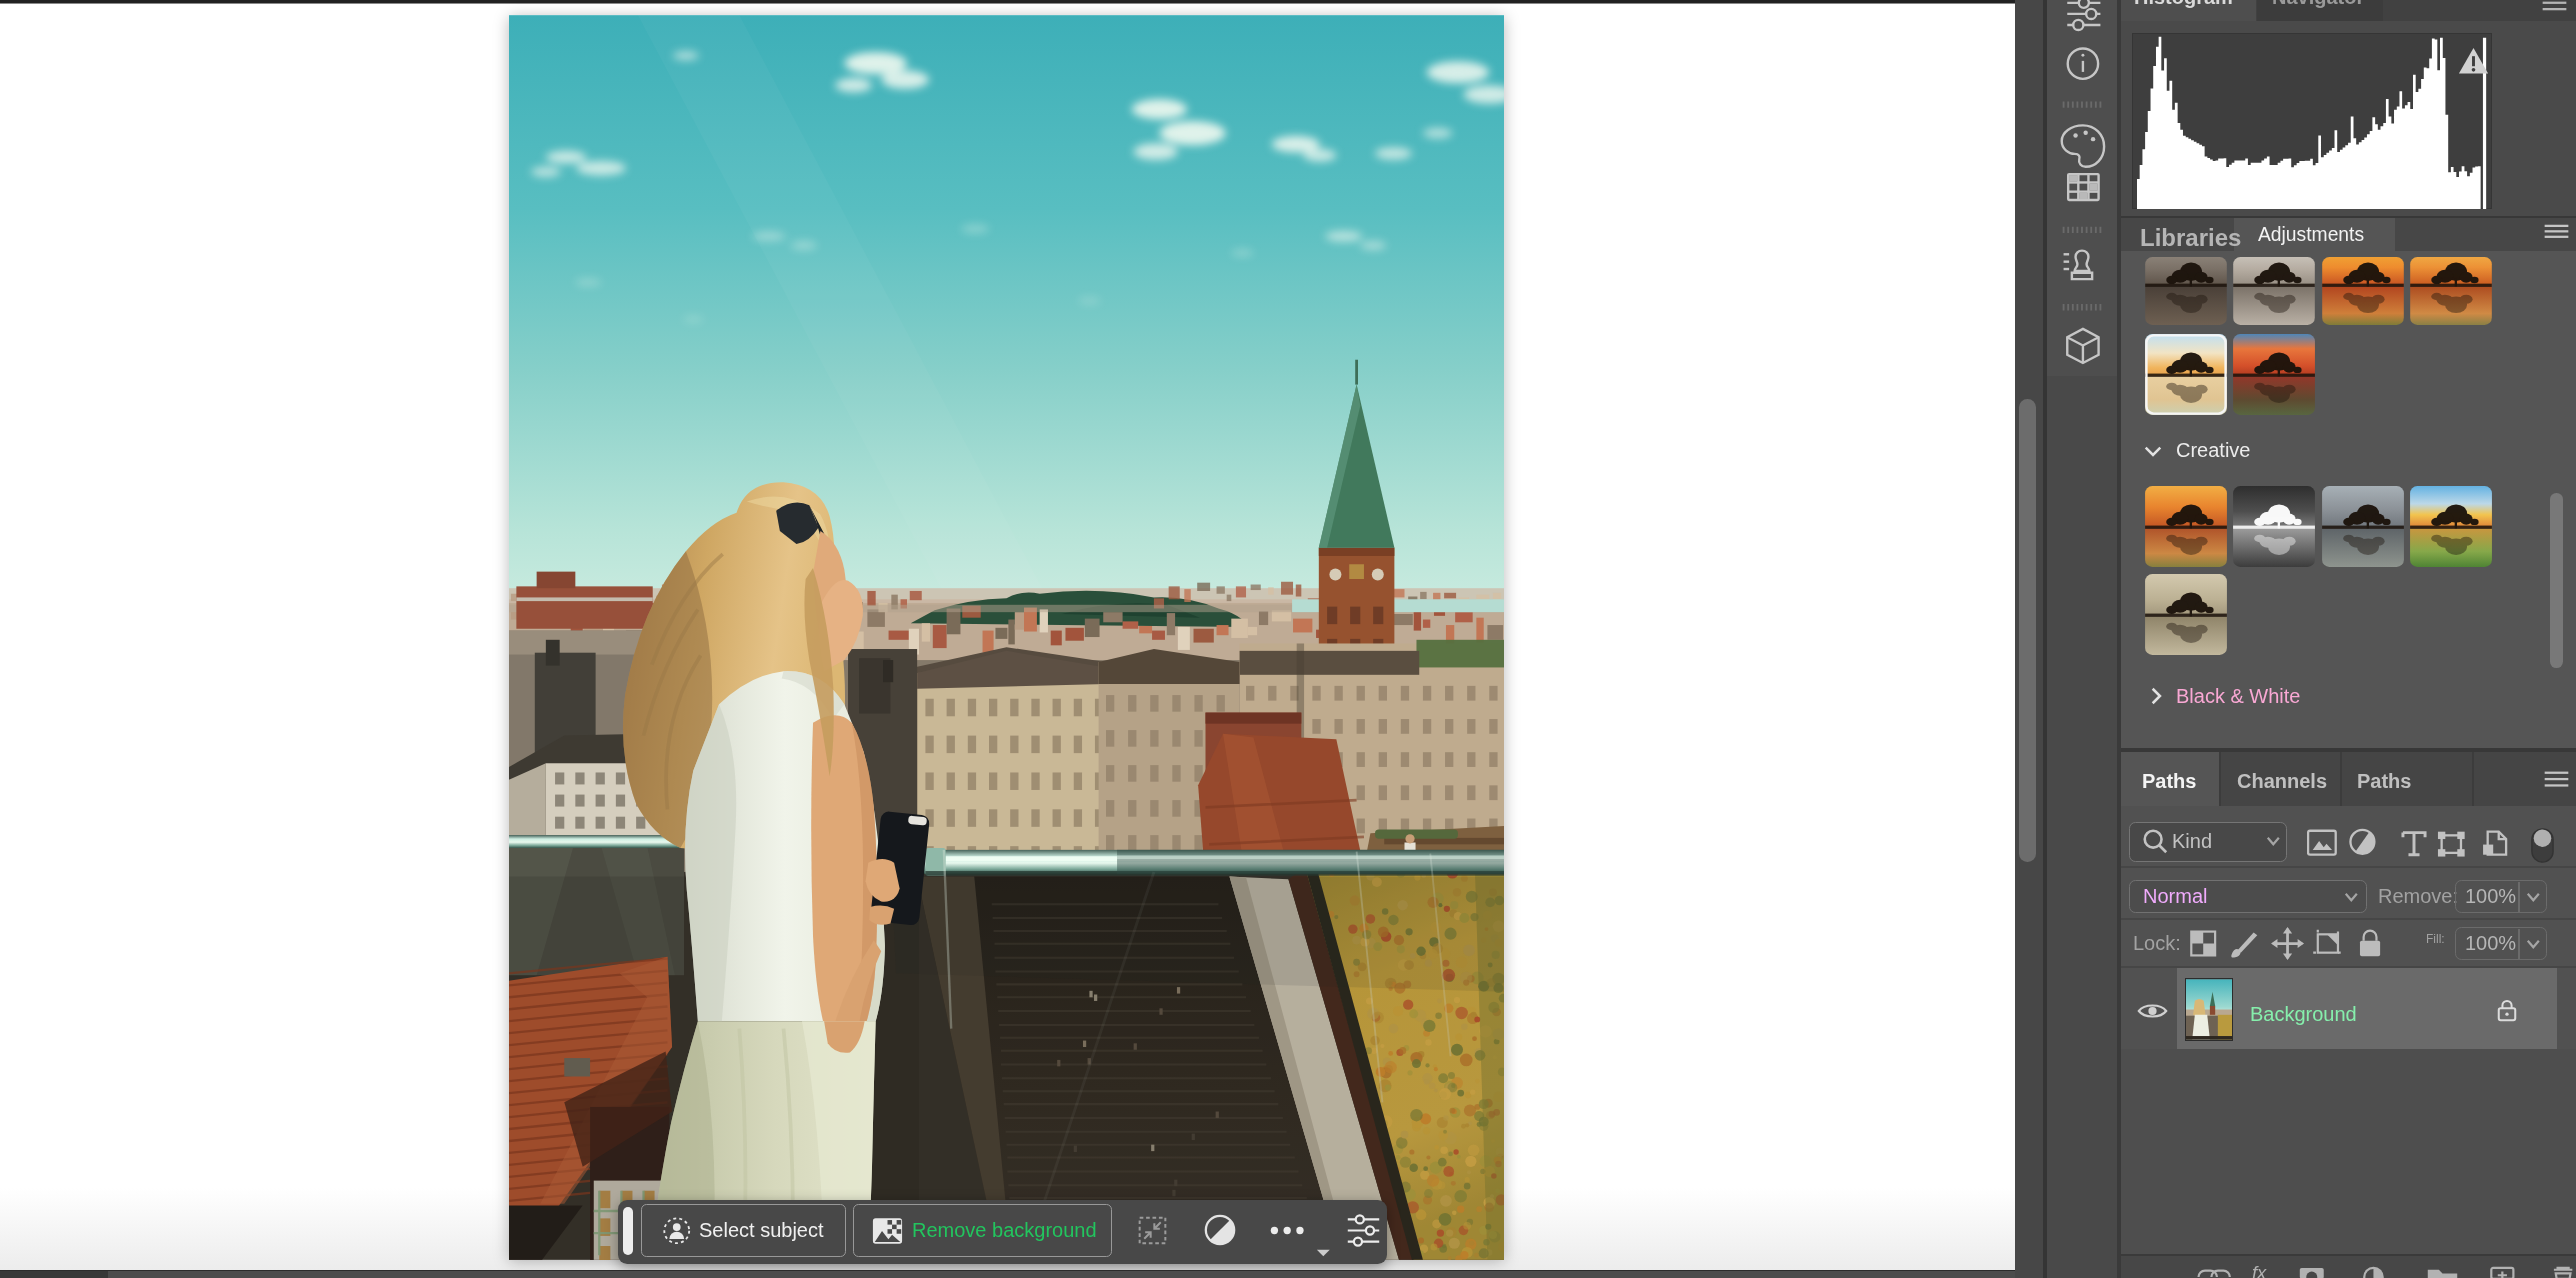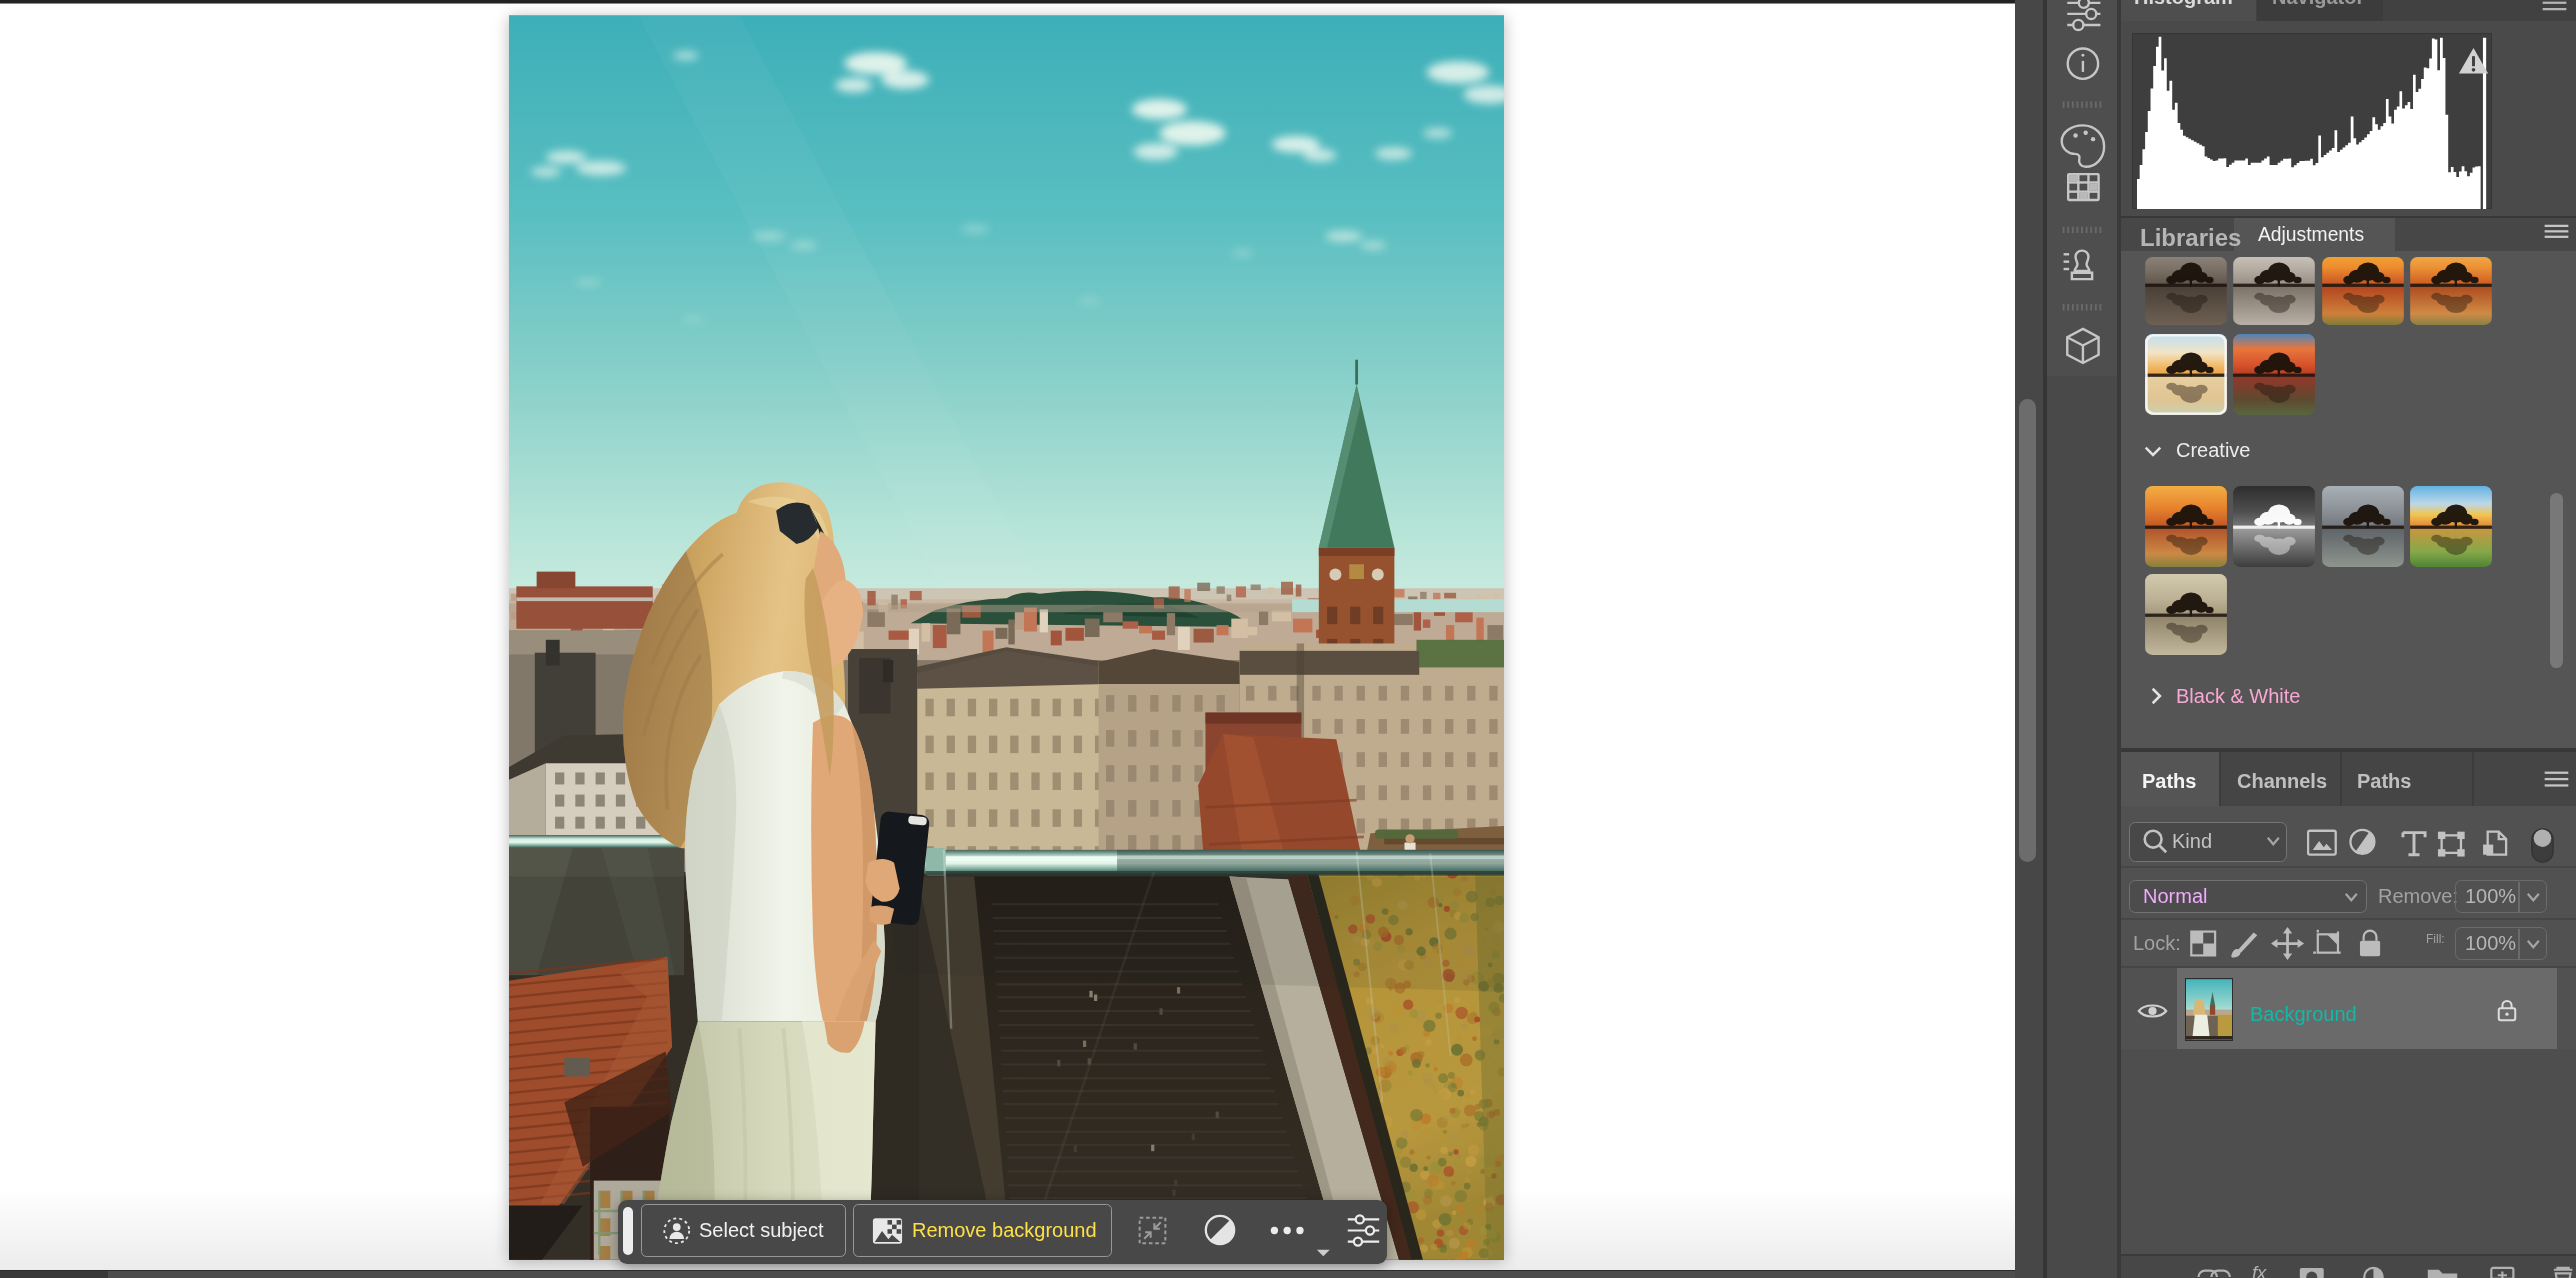--- a/index.html
+++ b/index.html
@@ -902,21 +902,21 @@
  <rect x="1" y="1" width="32" height="28" rx="3" fill="#e8e8e8"></rect>
  <g fill="#494949">
   <rect x="17" y="3" width="5" height="5"></rect>
       <rect x="27" y="3" width="5" height="5"></rect>
   <rect x="22" y="8" width="5" height="5"></rect>
       <rect x="17" y="13" width="5" height="5"></rect>
       <rect x="27" y="13" width="5" height="5"></rect>
  </g>
  <path d="M3,27 l8,-12 l7,9 l4,-5 l9,8 z" fill="#494949"></path>
 </svg>
-<div class="abs" style="left:912px;top:1219px;font-size:20px;color:#fde047">Remove background</div>
+<div class="abs" style="left:912px;top:1219px;font-size:20px;color:#22c55e">Remove background</div>
 <svg class="abs" style="left:1136px;top:1214px" width="33" height="33" viewBox="0 0 36 36" fill="none" stroke="#9b9b9b" stroke-width="2.2">
  <rect x="4" y="4" width="28" height="28" stroke-dasharray="4 3"></rect>
  <path d="M27,9 l-7,7 M20,10 l0,6 l6,0 M9,27 l7,-7 M16,26 l0,-6 l-6,0"></path>
 </svg>
 <svg class="abs" style="left:1204px;top:1214px" width="32" height="32" viewBox="0 0 35 35">
  <circle cx="17.5" cy="17.5" r="15.5" fill="none" stroke="#e4e4e4" stroke-width="2.5"></circle>
  <path d="M17.5,2 A15.5,15.5 0 0 1 17.5,33 Z" fill="#e4e4e4" transform="rotate(45 17.5 17.5)"></path>
 </svg>
 <g>
 <svg class="abs" style="left:1268px;top:1224px" width="42" height="13" viewBox="0 0 46 14" fill="#ececec">
@@ -1531,21 +1531,21 @@
  <rect width="52" height="68" fill="url(#lts)"></rect>
  <rect y="36" width="52" height="32" fill="#6e6253"></rect>
  <rect y="34" width="52" height="7" fill="#b9a890"></rect>
  <polygon points="30,14 33,30 27,30" fill="#3c7058"></polygon>
  <rect x="27" y="30" width="6" height="10" fill="#8a4a30"></rect>
  <path d="M10,24 q5,-4 10,0 l2,16 q-7,4 -14,0 z" fill="#d8b877"></path>
  <path d="M10,40 l14,0 l3,28 l-20,0 z" fill="#eceee2"></path>
  <rect x="36" y="40" width="16" height="28" fill="#b99a3e"></rect>
  <rect y="64" width="52" height="4" fill="#2e2820"></rect>
 </svg>
-<div class="abs" style="left:2250px;top:1003px;font-size:20px;color:#14b8a6">Background</div>
+<div class="abs" style="left:2250px;top:1003px;font-size:20px;color:#86efac">Background</div>
 <svg class="abs" style="left:2496px;top:999px" width="22" height="24" viewBox="0 0 24 26" fill="none" stroke="#dcdcdc" stroke-width="2.2">
  <rect x="3" y="10" width="18" height="13" rx="2"></rect>
  <path d="M7,10 v-3 a5,5 0 0 1 10,0 v3"></path>
  <circle cx="12" cy="16.5" r="1.8" fill="#dcdcdc" stroke="none"></circle>
 </svg>
 <div class="abs" style="left:2121px;top:1049px;width:455px;height:205px;background:#4e4e4e"></div>
 <div class="abs" style="left:2121px;top:1254px;width:455px;height:1.8px;background:#3a3a3a"></div>
 <div class="abs" style="left:2121px;top:1256px;width:455px;height:23px;background:#474747"></div>
 <svg class="abs" style="left:2193px;top:1266px" width="383" height="13" viewBox="0 0 416 14" fill="none" stroke="#b2b2b2" stroke-width="2.4">
 

